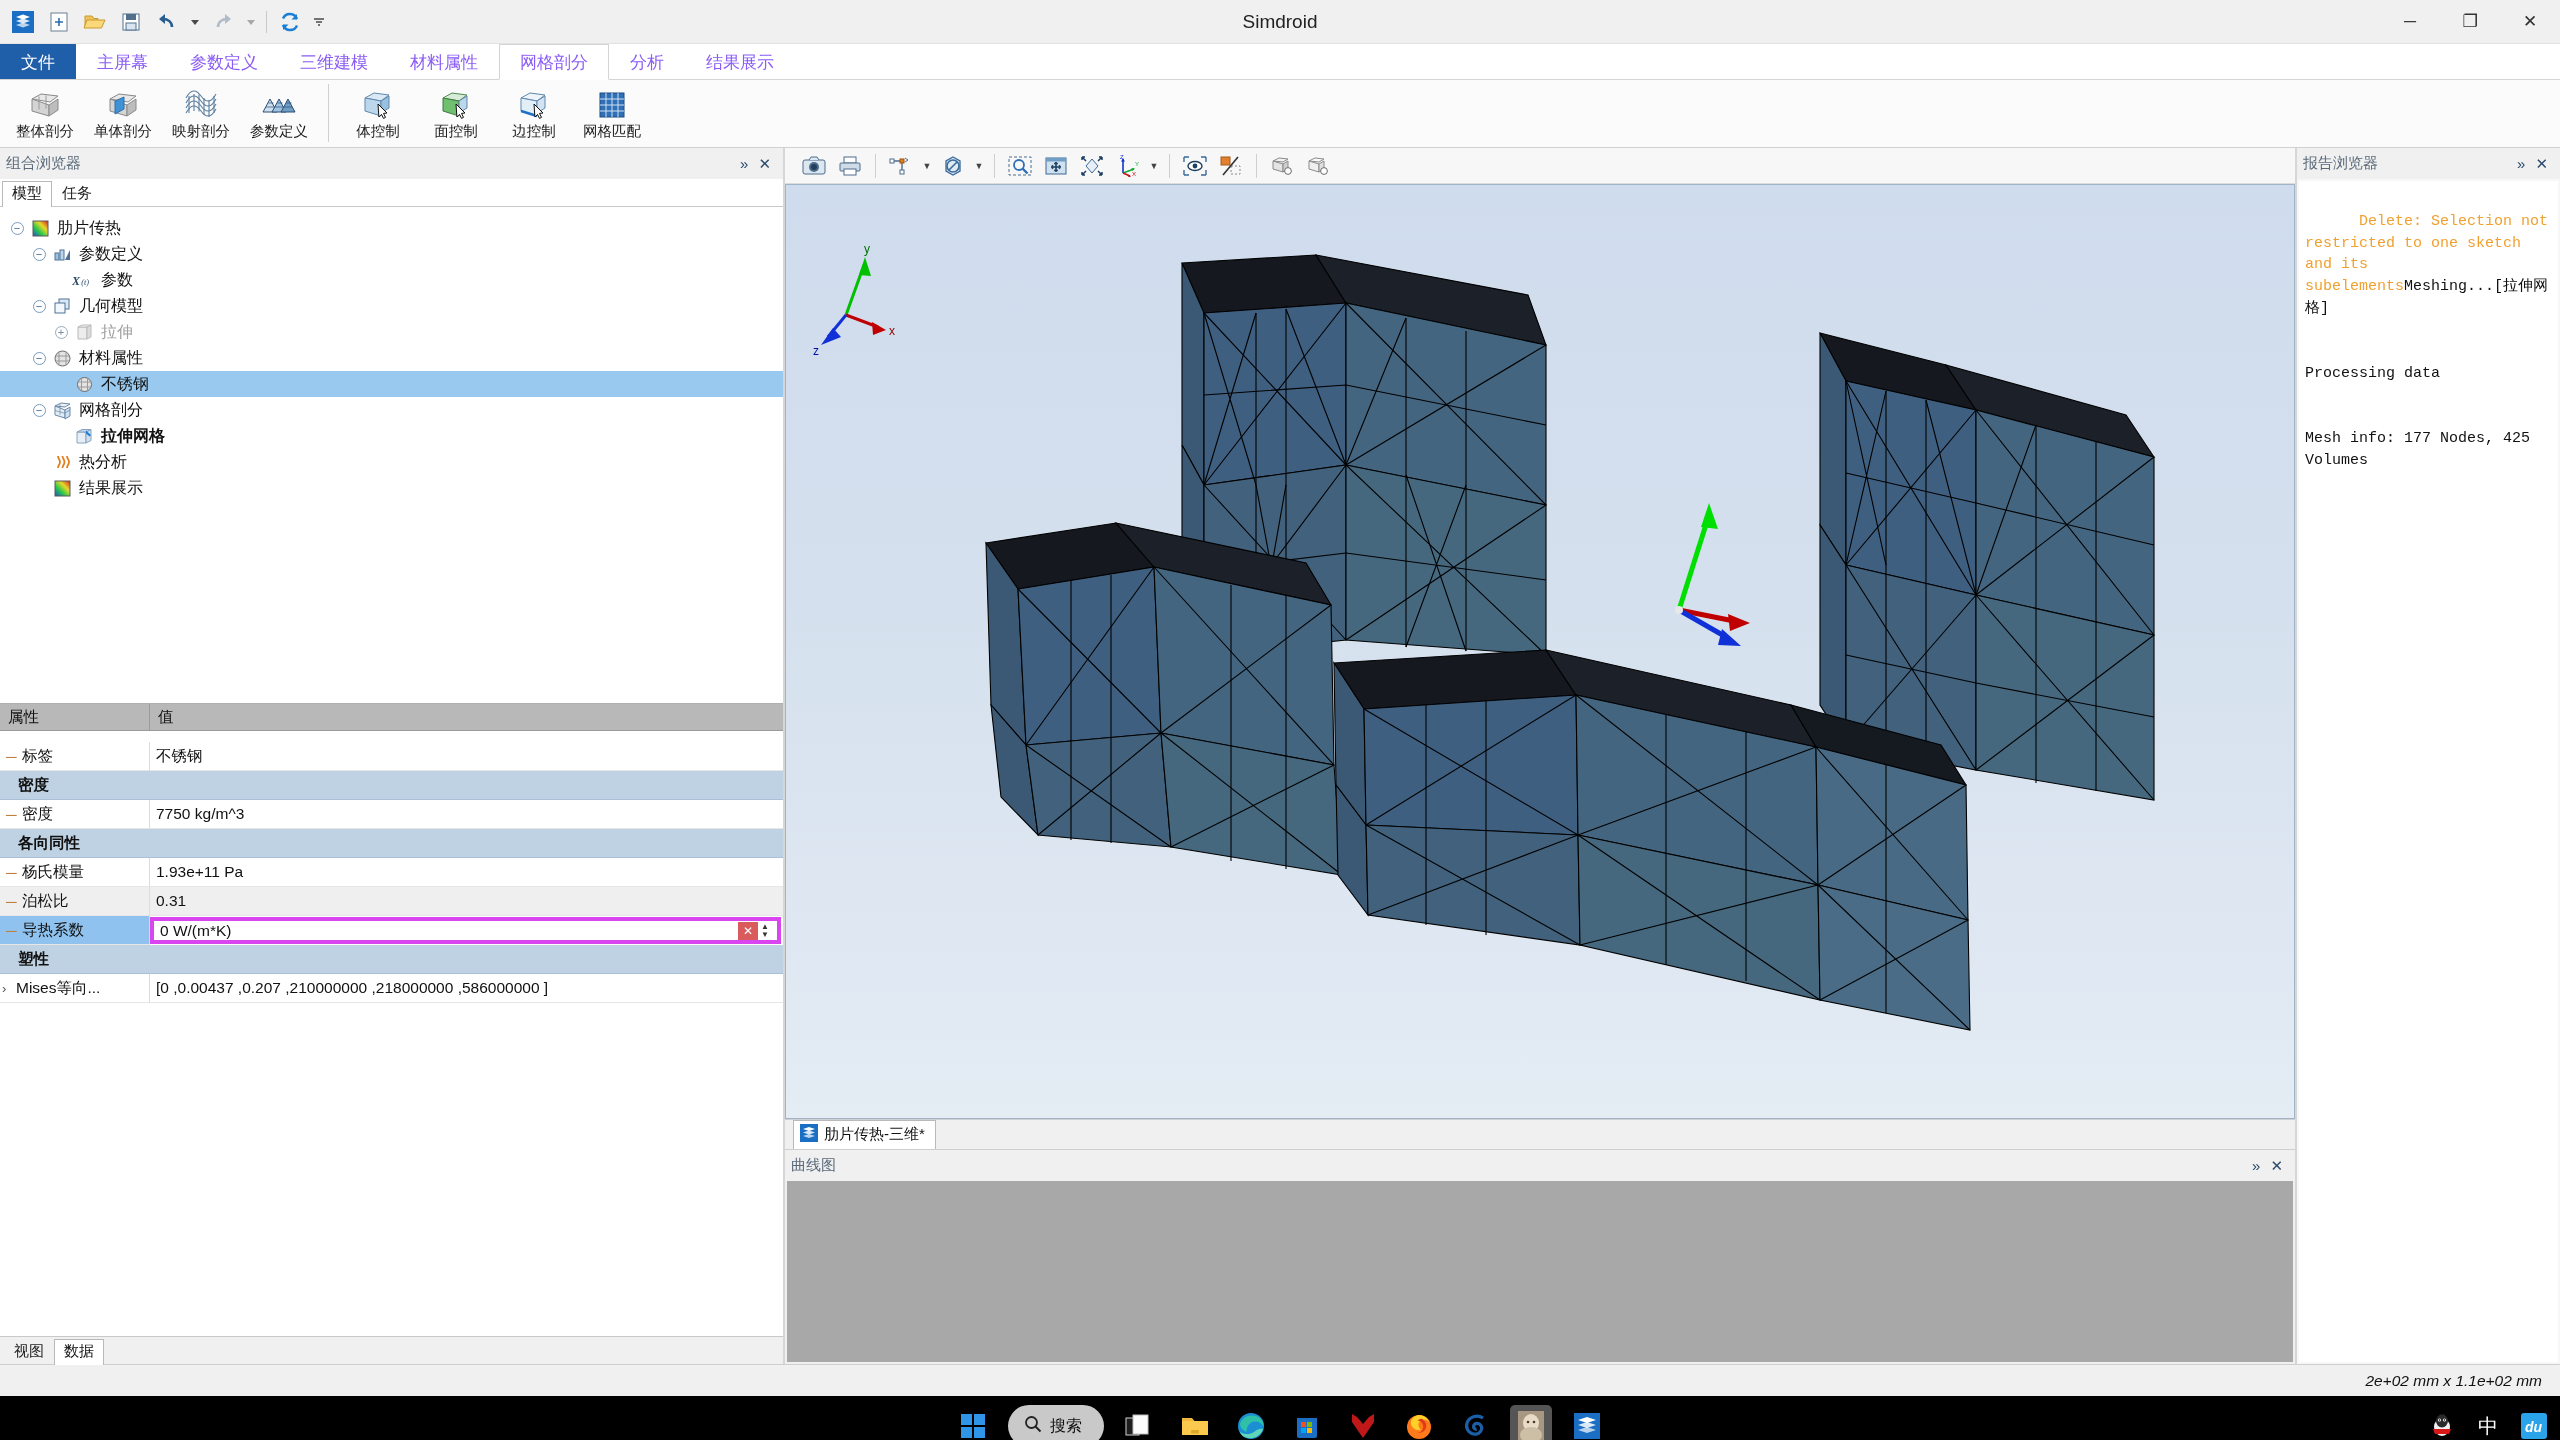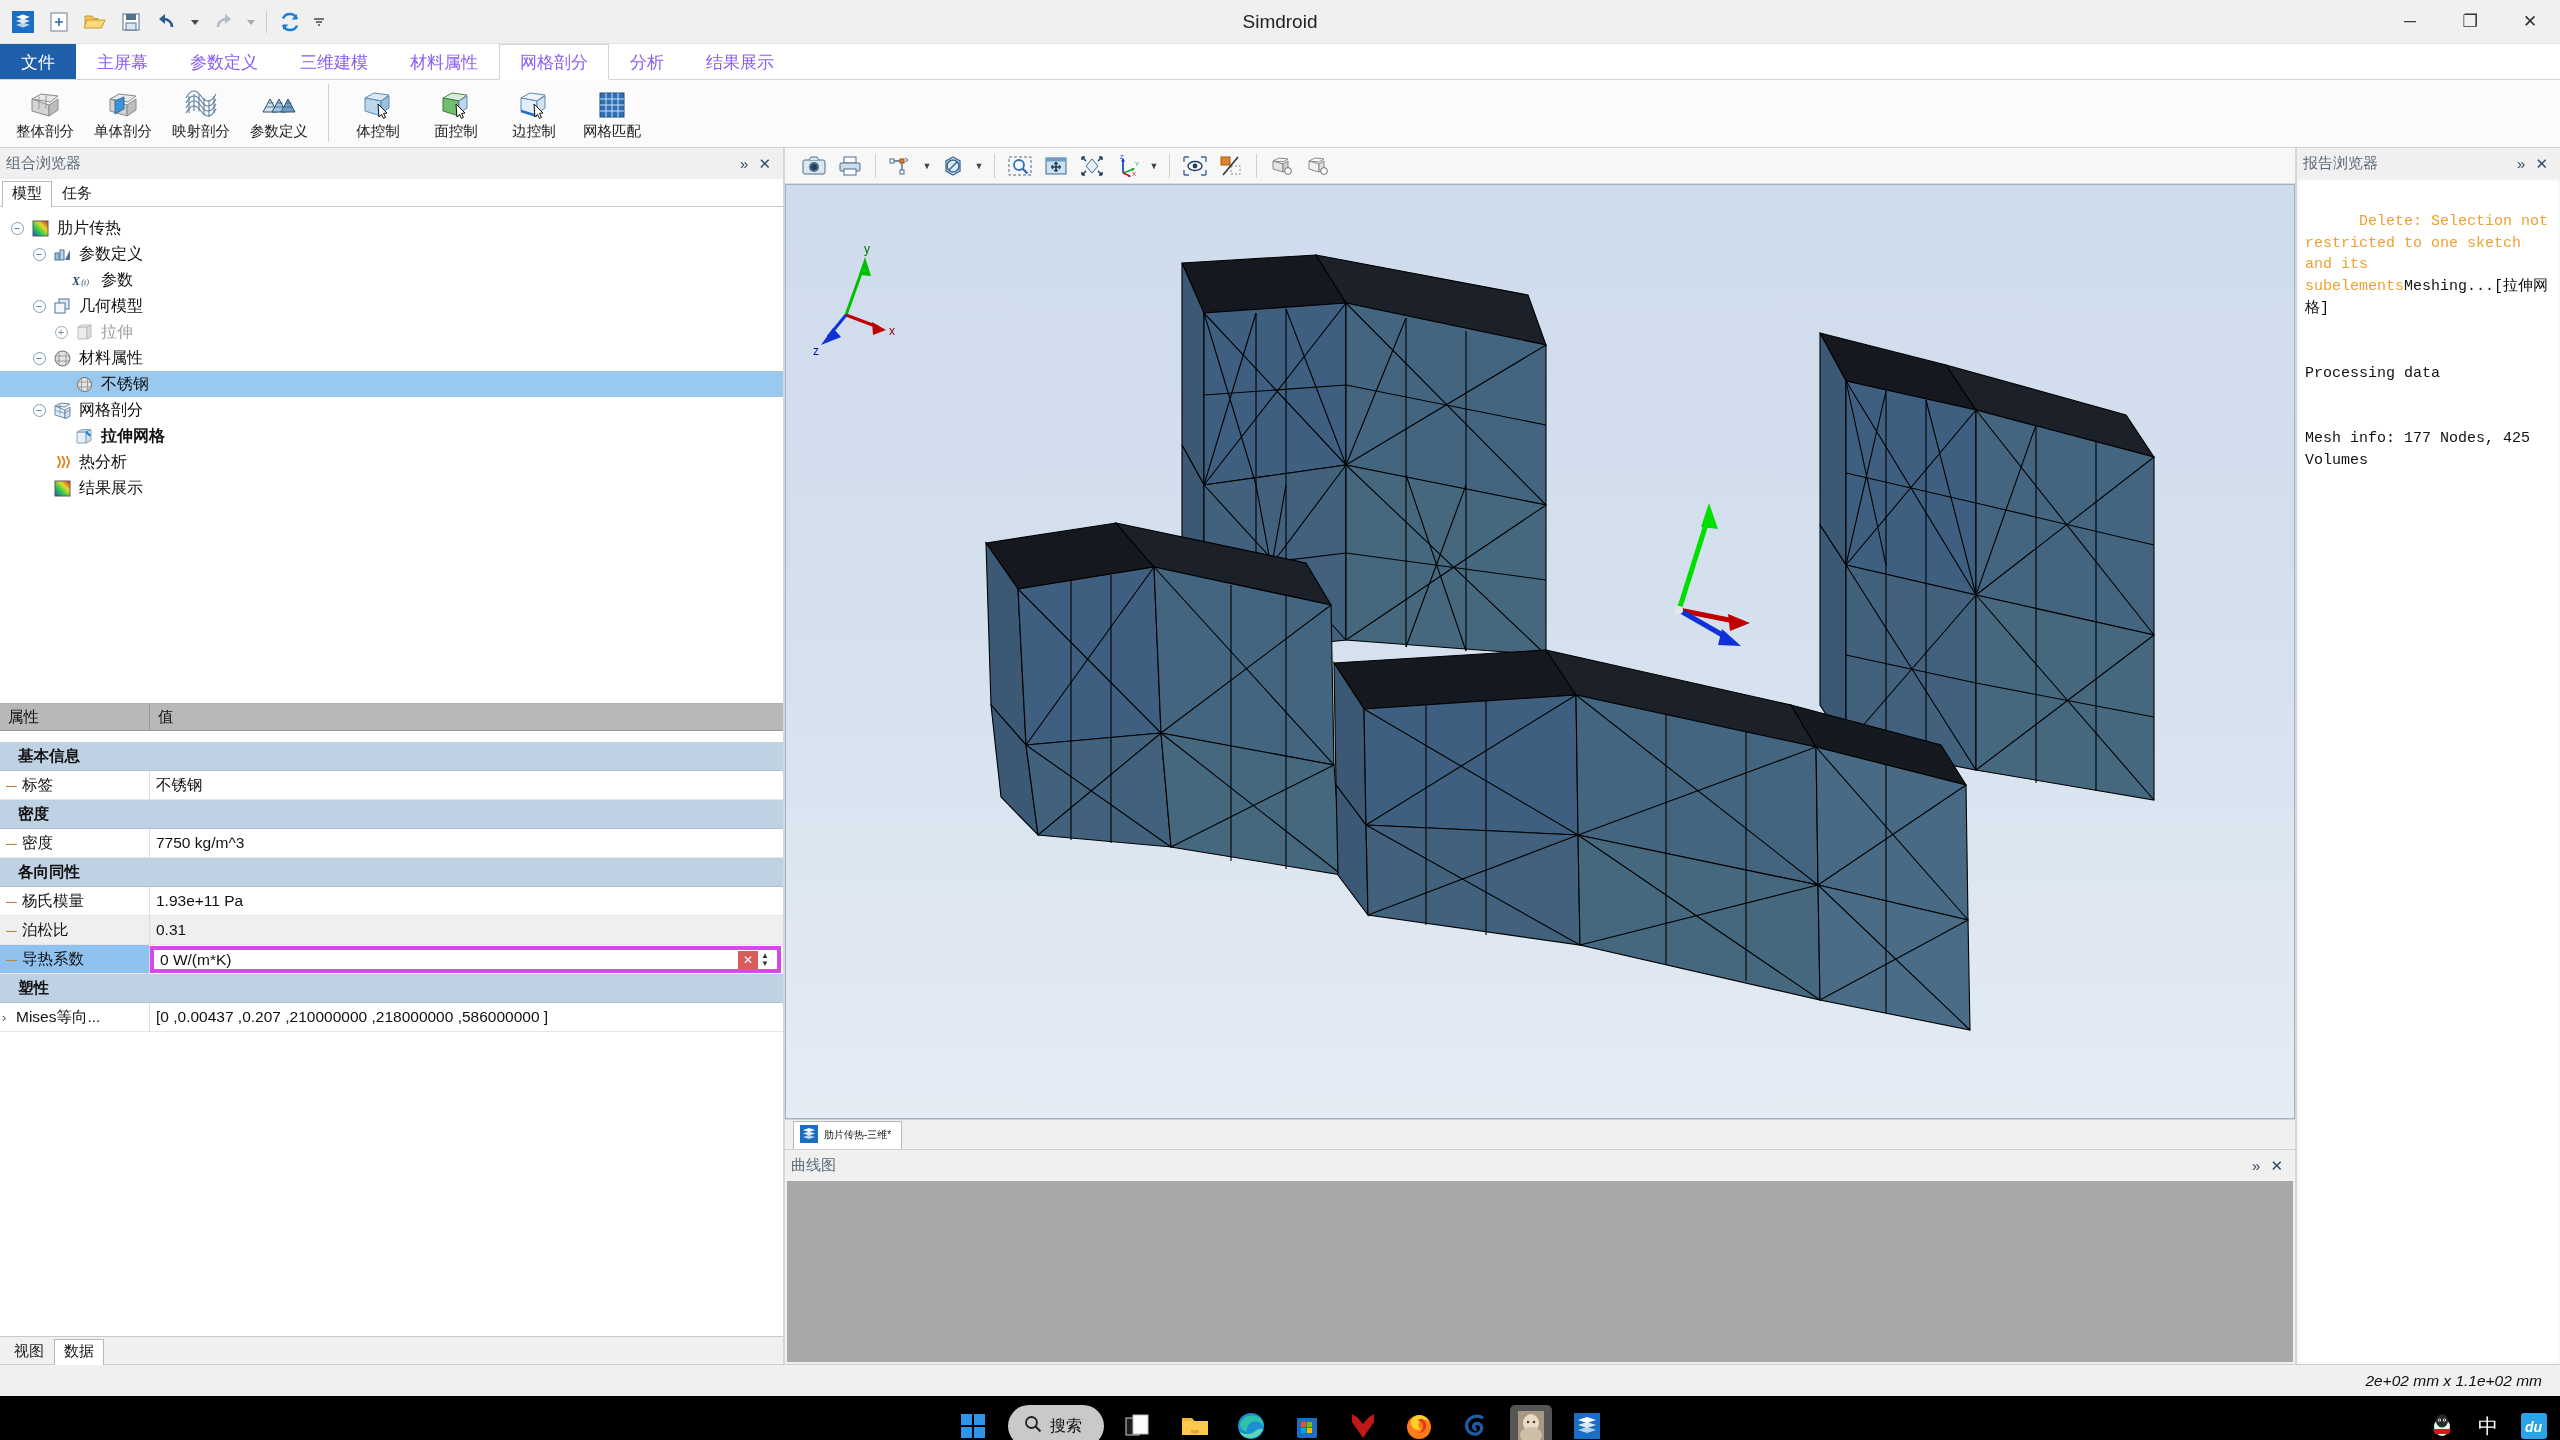--- a/index.html
+++ b/index.html
@@ -114,21 +114,21 @@
             font-size:9px; color:#444; cursor:pointer; }
   .vsep { width:1px; height:24px; background:#cfcfcf; margin:0 6px; }
 
   #viewport { flex:1; position:relative; overflow:hidden;
               background:linear-gradient(180deg,#cfdced 0%,#d5e0ee 45%,#e4ecf4 100%);
               border:1px solid #9fb4c8; margin:0; }
   #viewport svg { position:absolute; left:0; top:0; }
 
   #vptabs { height:30px; background:#f0f0f0; display:flex; align-items:flex-end;
             padding-left:8px; border-top:1px solid #d0d0d0; }
-  .vtab { display:flex; align-items:center; gap:6px; padding:3px 10px 4px 6px; font-size:10px;
+  .vtab { display:flex; align-items:center; gap:6px; padding:3px 10px 4px 6px; font-size:15px;
           background:#fff; border:1px solid #b9b9b9; border-bottom:none; cursor:pointer; color:#111; }
 
   
   #curvepanel { height:215px; display:flex; flex-direction:column; background:#f0f0f0;
                 border-top:1px solid #cfcfcf; }
   #curvebody { flex:1; background:#a8a8a8; margin:0 2px 2px 2px; }
 
   
   #rightdock { width:265px; background:#f7f7f7; display:flex; flex-direction:column;
                border-left:2px solid #d6d6d6; }
@@ -528,24 +528,20 @@
         <span class="tlbl">结果展示</span>
       </div>
     </div>
 
     <div id="propwrap">
       <div class="phdr">
         <div class="pcol1">属性</div>
         <div class="pcol2">值</div>
       </div>
       <div id="propgrid">
-        <div class="prow grp">
-          <div class="pc1">基本信息</div>
-          <div class="pc2"></div>
-        </div>
         <div class="prow">
           <div class="pc1">
               <span class="treedash">─</span>
               <span>标签</span>
             </div>
           <div class="pc2">不锈钢</div>
         </div>
         <div class="prow grp">
           <div class="pc1">密度</div>
           <div class="pc2"></div>

